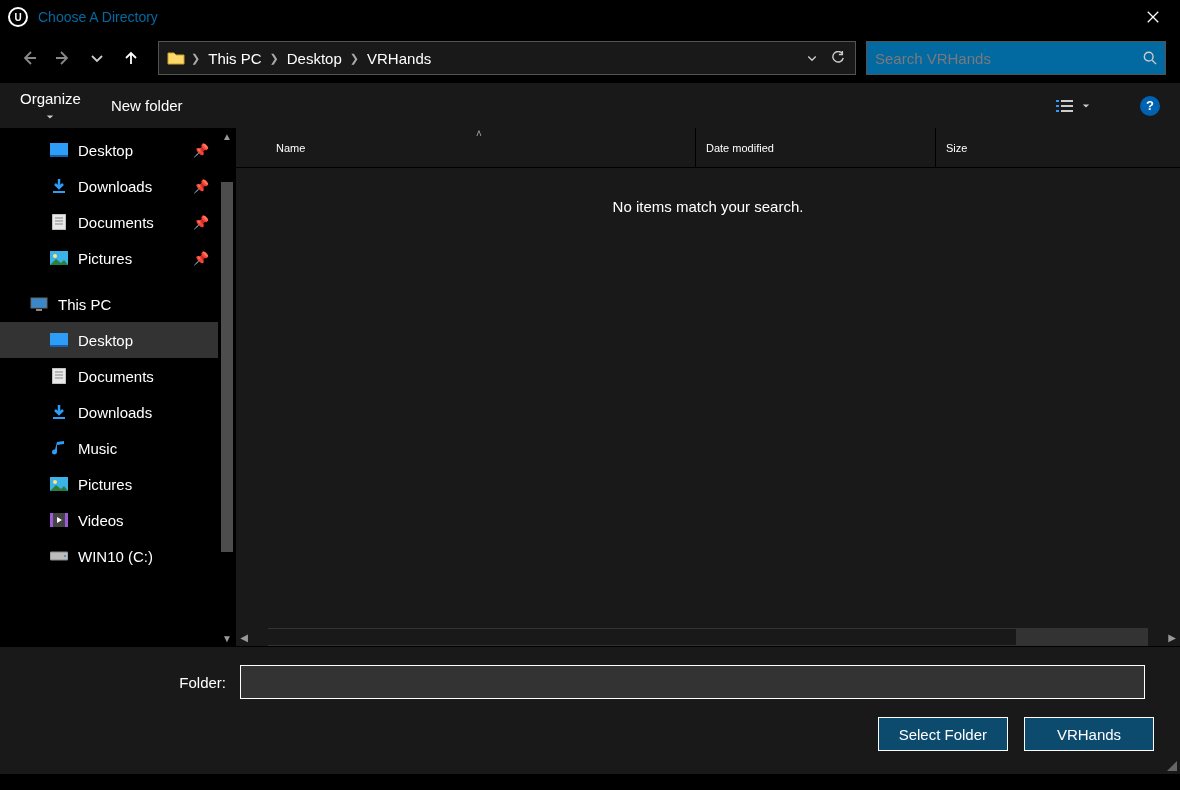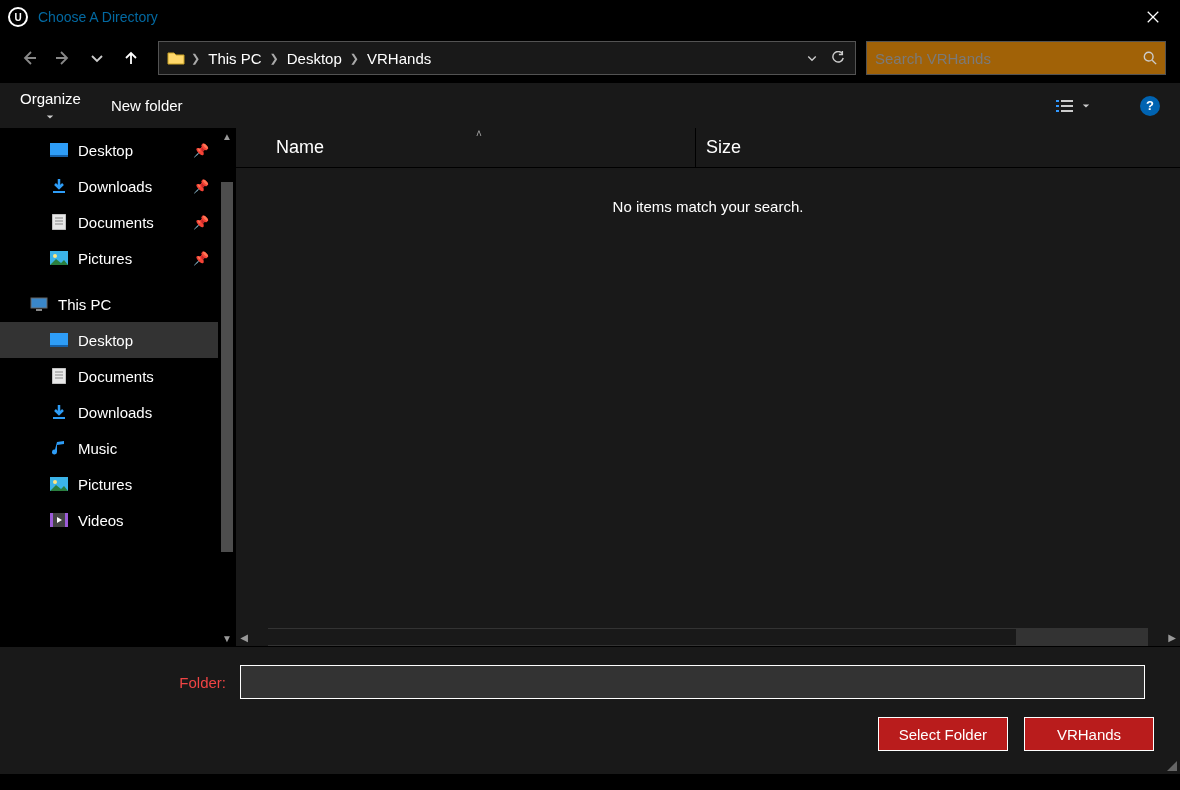--- a/index.html
+++ b/index.html
@@ -18,21 +18,21 @@
   .navbtn.enabled { color: #fff; }
   .navbtn svg { width: 16px; height: 16px; }
 
   .addressbar { flex: 1; height: 34px; background: #191919; border: 1px solid #535353; display: flex; align-items: center; padding: 0 4px 0 8px; margin: 0 6px 0 8px; }
   .addressbar .foldericon { width: 18px; height: 16px; margin-right: 4px; }
   .crumb { display: flex; align-items: center; height: 100%; padding: 0 6px; color: #fff; font-size: 15px; cursor: pointer; }
   .crumbsep { color: #aaa; padding: 0 2px; font-size: 11px; }
   .addr-spacer { flex: 1; }
   .addr-icon { width: 26px; height: 26px; display:flex; align-items:center; justify-content:center; color:#ccc; cursor:pointer;}
 
-  .searchbox { width: 300px; height: 34px; background: #a16207; border: 1px solid #535353; display: flex; align-items: center; padding: 0 8px; }
+  .searchbox { width: 300px; height: 34px; background: #0369a1; border: 1px solid #535353; display: flex; align-items: center; padding: 0 8px; }
   .searchbox input { flex: 1; background: transparent; border: none; color: #fff; font-size: 15px; outline: none; }
   .searchbox input::placeholder { color: #7a7a7a; }
   .searchbox .searchicon { color: #ccc; }
 
   
   .toolrow { height: 46px; background: #191919; border-top:1px solid #000; display: flex; align-items: center; padding: 0 20px; gap: 30px; }
   .toolbtn { color: #fff; font-size: 15px; cursor: pointer; display:flex; align-items:center; gap:6px;flex-direction:column;}
   .tool-spacer { flex: 1; }
   .viewbtn { display:flex; align-items:center; gap:8px; color:#ccc; cursor:pointer;}
   .helpbtn { width:20px; height:20px; border-radius:50%; background:#0063b1; color:#fff; display:flex; align-items:center; justify-content:center; font-size:13px; font-weight:bold; margin-left:20px; cursor:pointer;}
@@ -51,41 +51,41 @@
   .sb-item { height: 36px; display: flex; align-items: center; padding-left: 50px; color: #fff; font-size: 15px; cursor: pointer; position:relative;}
   .sb-item.selected { background: #333333; }
   .sb-item .ico { width: 18px; height: 18px; margin-right: 10px; flex-shrink:0; display:flex; align-items:center; justify-content:center;}
   .sb-item .pin { position:absolute; right:8px; color:#888; font-size:13px;}
   .sb-group { height: 36px; display:flex; align-items:center; padding-left: 30px; color:#fff; font-size:15px; cursor:pointer; margin-top:10px;}
   .sb-group .ico { width:18px; height:18px; margin-right:10px; display:flex; align-items:center; justify-content:center;}
 
   
   .filearea { flex: 1; background: #191919; display: flex; flex-direction: column; position:relative;}
   .colheaders { height: 40px; display: flex; align-items: center; border-bottom: 1px solid #000; padding-left:30px; position:relative;}
-  .colh { color: #fff; font-size: 18px; padding: 0 10px; height:100%; display:flex; align-items:center; border-right: 1px solid #000;}
+  .colh { color: #fff; font-size: 11px; padding: 0 10px; height:100%; display:flex; align-items:center; border-right: 1px solid #000;}
   .colh.name { width: 430px; } 
   .colh.date { width: 240px; }
   .colh.type { width: 200px; }
   .colh.size { flex:1; border-right:none;}
   .sortarrow { position:absolute; left: 240px; top:0; color:#aaa; font-size:10px;}
   
   .filelist { flex:1; display:flex; align-items:flex-start; justify-content:center; padding-top:30px; color:#fff; font-size:15px;}
   
   .hscroll { height:18px; background:#191919; display:flex; align-items:center;}
   .hscroll .track{ flex:1; height:18px; background:#333333; margin:0 16px; position:relative;}
   .hscroll .thumb{ position:absolute; left:0; top:1px; height:16px; width:85%; background:#191919;}
   .hscroll .arrow{ width:16px; color:#999; text-align:center; font-size:10px;}
 
   
   .footer { height: 128px; background: #191919; border-top:1px solid #000; padding: 18px 20px 10px 20px; position:relative;}
   .folderrow { display:flex; align-items:center; margin-bottom:18px;}
-  .folderrow label { width: 220px; text-align:right; padding-right:14px; color:#ef4444; font-size:15px;}
+  .folderrow label { width: 220px; text-align:right; padding-right:14px; color:#ffffff; font-size:15px;}
   .folderrow input { flex:1; max-width: 905px; height:34px; background:#333333; border:1px solid #fff; color:#fff; font-size:15px; padding:0 8px; outline:none;}
   .btnrow { display:flex; justify-content:flex-end; gap:16px; padding-right:6px;}
-  .dlgbtn { min-width:130px; height:34px; background:#b91c1c; border:1px solid #fff; color:#fff; font-size:15px; cursor:pointer; padding:0 20px;}
+  .dlgbtn { min-width:130px; height:34px; background:#0c4a6e; border:1px solid #fff; color:#fff; font-size:15px; cursor:pointer; padding:0 20px;}
   .resize-grip { position:absolute; right:3px; bottom:3px; width:12px; height:12px; }
   .resize-grip::before{ content:""; position:absolute; right:0; bottom:0; width:0; height:0; border-left:10px solid transparent; border-bottom:10px solid #666;}
 
   
   svg { display:block; }
 </style>
 </head>
 <body>
 
 <div class="titlebar">
@@ -295,36 +295,48 @@
         <span class="ico">
             <svg width="18" height="14" viewBox="0 0 18 14">
               <rect x="0" y="0" width="18" height="14" fill="#444"></rect>
               <rect x="0" y="0" width="3" height="14" fill="#9b5bd6"></rect>
               <rect x="15" y="0" width="3" height="14" fill="#9b5bd6"></rect>
               <path d="M7 4 l5 3 l-5 3 z" fill="#fff"></path>
             </svg>
           </span>
         <span>Videos</span>
       </div>
+      <div class="sb-item">
+        <span class="ico">
+            <svg width="18" height="12" viewBox="0 0 18 12">
+              <rect x="0" y="2" width="18" height="8" rx="1" fill="#bcbcbc" stroke="#888"></rect>
+              <circle cx="15" cy="6" r="1" fill="#3a87c9"></circle>
+            </svg>
+          </span>
+        <span>WIN10 (C:)</span>
+      </div>
 
     </div>
 
     <div class="sb-scroll">
       <div class="arrow up">▲</div>
       <div class="thumb"></div>
       <div class="arrow down">▼</div>
     </div>
   </div>
 
   <div class="filearea">
     <div class="colheaders">
       <span class="sortarrow">˄</span>
       <div class="colh name">
           <span>Name</span>
         </div>
+      <div class="colh date">
+          <span>Date modified</span>
+        </div>
       <div class="colh size">
           <span>Size</span>
         </div>
     </div>
     <div class="filelist">
       <span>No items match your search.</span>
     </div>
     <div class="hscroll">
       <span class="arrow">◀</span>
       <div class="track">

